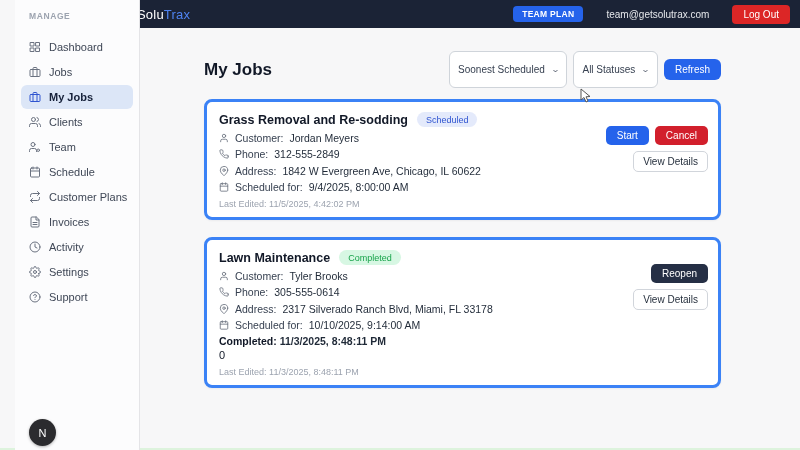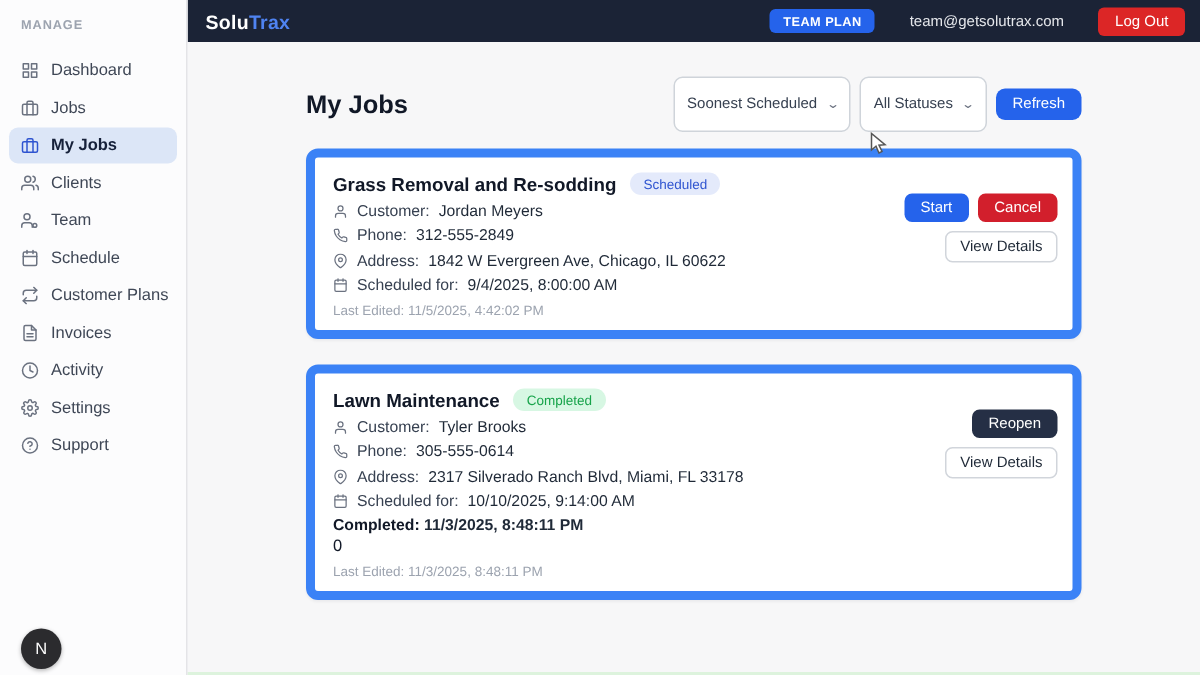--- a/index.html
+++ b/index.html
@@ -9,37 +9,37 @@
     font-family:"Liberation Sans", sans-serif;
     background:#f7f7f8; color:#1f2937;
   }
 
   
   .topbar {
     position:absolute; left:125px; top:0; right:0; height:28px;
     background:#1b2336; display:flex; align-items:center;
     padding:0 10px 0 12px;
   }
-  .brand { font-size:13px; font-weight:bold; letter-spacing:.2px; }
+  .brand { font-size:13px; font-weight:normal; letter-spacing:.2px; }
   .brand .p1 { color:#ffffff; }
   .brand .p2 { color:#4f83f1; }
   .topbar-right { margin-left:auto; display:flex; align-items:center; gap:23px; }
   .plan-badge {
     background:#2563eb; color:#fff; font-size:8.5px; font-weight:bold;
     padding:3px 9px; border-radius:4px; letter-spacing:.3px; cursor:default;
   }
   .topbar-email { color:#e5e7eb; font-size:10px; }
   .logout-btn {
     background:#dc2626; color:#fff; font-size:10px;
     padding:4px 11px; border-radius:4px; border:none; cursor:pointer;
   }
 
   
   .sidebar {
-    position:absolute; left:0; top:0; width:125px; height:450px;
+    position:absolute; left:15px; top:0; width:125px; height:450px;
     background:#fcfcfd; border-right:1px solid #e4e4e7; z-index:2;
   }
   .sidebar-header {
     font-size:8.5px; color:#9ca3af; letter-spacing:.6px;
     padding:11px 0 0 14px; font-weight:bold;
   }
   .nav { margin-top:14px; }
   .nav-item {
     display:flex; align-items:center; gap:8px;
     height:24px; margin:1px 6px; padding:0 0 0 8px;
@@ -72,21 +72,21 @@
     padding:0 8px; font-size:10px; color:#374151; cursor:pointer;
   }
   .select .chev { font-size:8px; color:#6b7280; transform:scaleX(1.4); }
   .btn-primary {
     background:#2563eb; color:#fff; border:none; border-radius:6px;
     height:21px; padding:0 11px; font-size:10px; cursor:pointer;
   }
 
   
   .card {
-    position:relative; background:#fff; border:6px solid #3b82f6;
+    position:relative; background:#fff; border:3px solid #3b82f6;
     border-radius:8px; padding:10px 25px 8px 12px; margin-top:11px;
     box-shadow:0 1px 2px rgba(16,24,40,.05);
   }
   .card + .card { margin-top:17px; }
   .card-title-row { display:flex; align-items:center; gap:9px; }
   .card-title { font-size:12.5px; font-weight:bold; color:#111827; }
   .pill {
     font-size:9px; padding:2.5px 9px; border-radius:999px; white-space:nowrap;
   }
   .pill-scheduled { background:#e4eafb; color:#2f54d0; }

